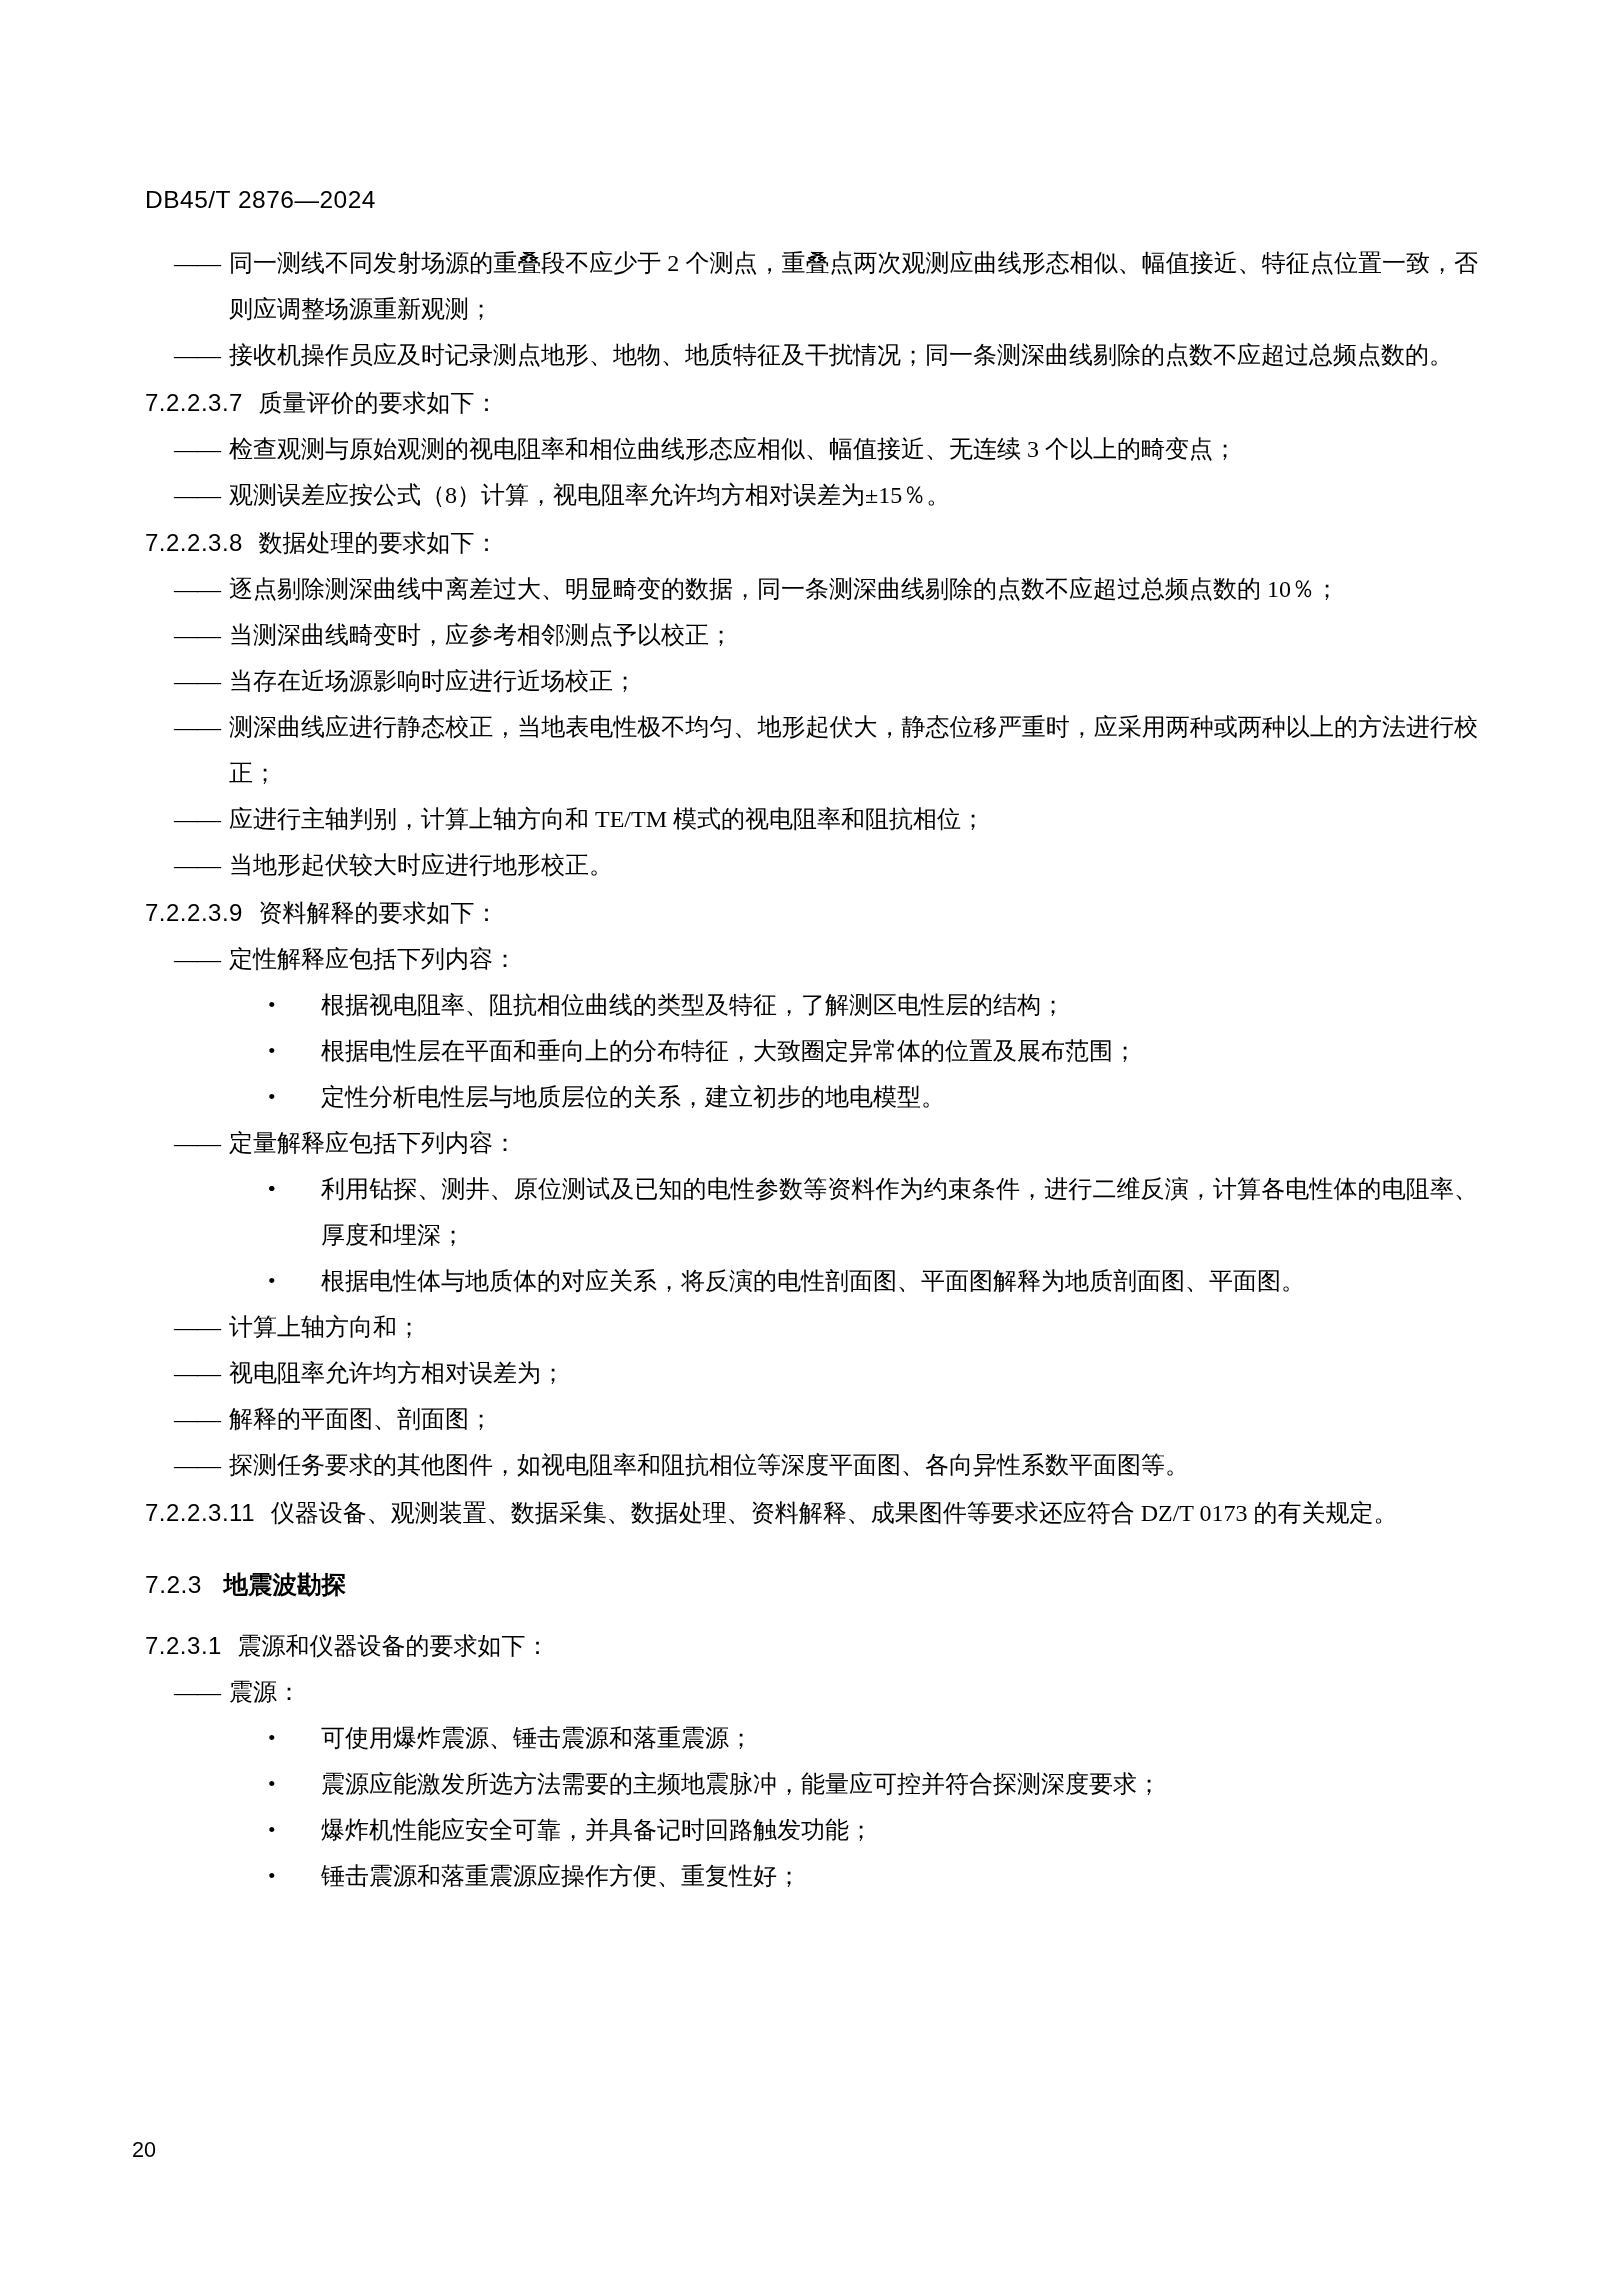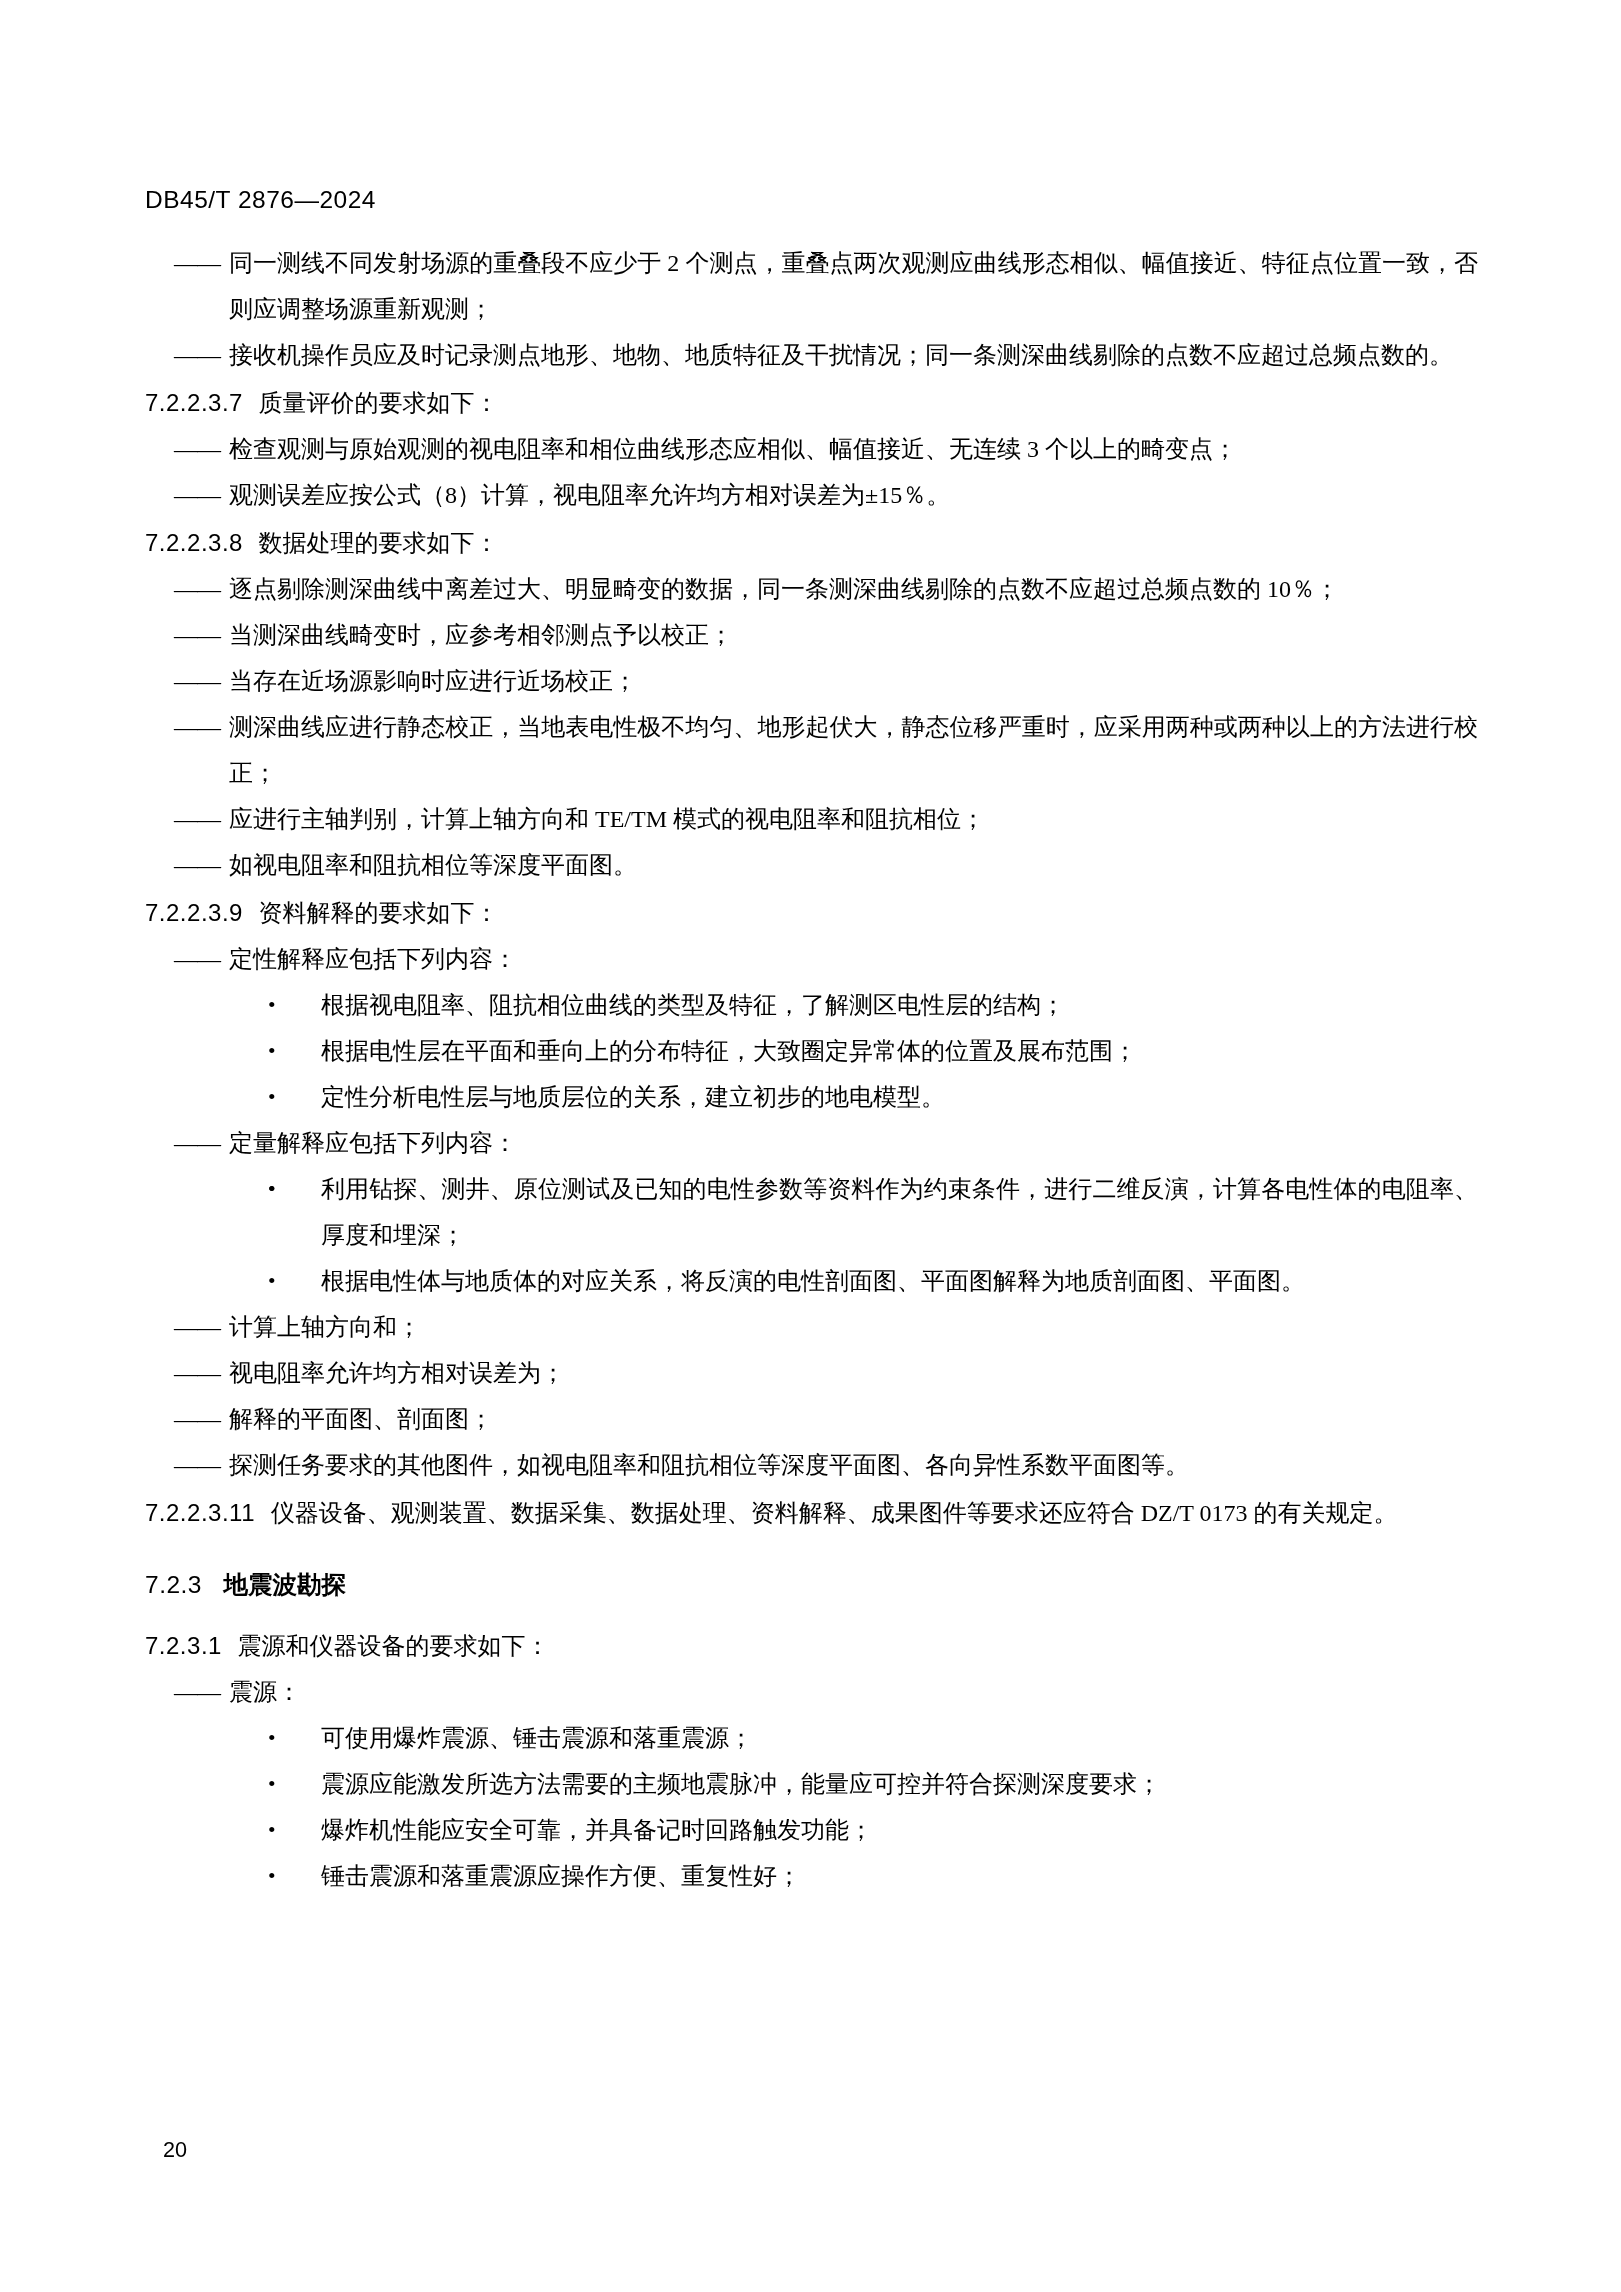--- a/index.html
+++ b/index.html
@@ -97,21 +97,21 @@
   .sec-head .sec-num {
     font-weight: normal;
     letter-spacing: 0.5px;
   }
   .sec-head .sec-gap {
     display: inline-block;
     width: 21.6px;
   }
   .pagenum {
     position: absolute;
-    left: 163px;
+    left: 132px;
     top: 2137px;
     font-size: 21.6px;
     font-family: "Liberation Sans", sans-serif;
   }
 </style>
 </head>
 <body>
 
 <div class="page">
 
@@ -151,21 +151,21 @@
       <p class="para dash">
         <span class="marker">——</span>
         <span class="body">测深曲线应进行静态校正，当地表电性极不均匀、地形起伏大，静态位移严重时，应采用两种或两种以上的方法进行校正；</span>
       </p>
       <p class="para dash">
         <span class="marker">——</span>
         <span class="body">应进行主轴判别，计算上轴方向和 TE/TM 模式的视电阻率和阻抗相位；</span>
       </p>
       <p class="para dash">
         <span class="marker">——</span>
-        <span class="body">如视电阻率和阻抗相位等深度平面图。</span>
+        <span class="body">当地形起伏较大时应进行地形校正。</span>
       </p>
       <p class="para clause"><span class="num">7.2.2.3.9</span><span class="num-gap"></span><span>资料解释的要求如下：</span></p>
       <p class="para dash">
         <span class="marker">——</span>
         <span class="body">定性解释应包括下列内容：</span>
       </p>
       <p class="para bullet"><span class="dot">•</span><span class="body">根据视电阻率、阻抗相位曲线的类型及特征，了解测区电性层的结构；</span></p>
       <p class="para bullet"><span class="dot">•</span><span class="body">根据电性层在平面和垂向上的分布特征，大致圈定异常体的位置及展布范围；</span></p>
       <p class="para bullet"><span class="dot">•</span><span class="body">定性分析电性层与地质层位的关系，建立初步的地电模型。</span></p>
       <p class="para dash">

